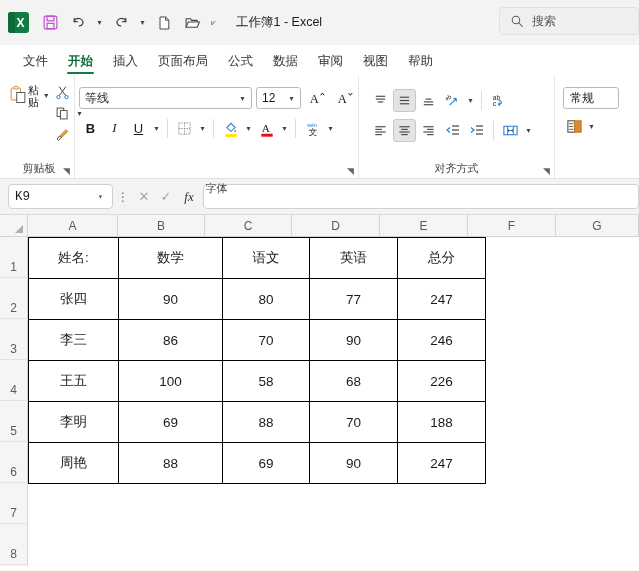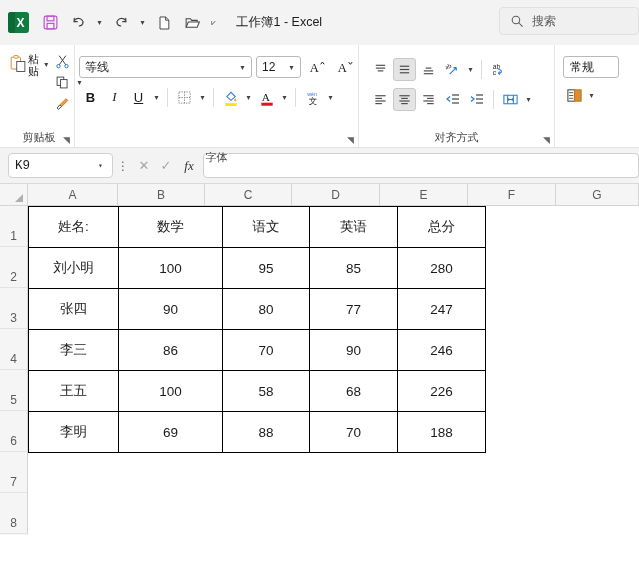--- a/index.html
+++ b/index.html
@@ -237,20 +237,31 @@
 
     <div class="searchbox">
       <svg width="14" height="14" viewBox="0 0 16 16">
         <circle cx="6.8" cy="6.8" r="4.3" fill="none" stroke="#5b5b5b" stroke-width="1.2"></circle>
         <line x1="10" y1="10" x2="14" y2="14.2" stroke="#5b5b5b" stroke-width="1.2" stroke-linecap="round"></line>
       </svg>
       <span class="ph">搜索</span>
     </div>
   </div>
 
+  <div class="tabs">
+    <div class="tab">文件</div>
+    <div class="tab active">开始</div>
+    <div class="tab">插入</div>
+    <div class="tab">页面布局</div>
+    <div class="tab">公式</div>
+    <div class="tab">数据</div>
+    <div class="tab">审阅</div>
+    <div class="tab">视图</div>
+    <div class="tab">帮助</div>
+  </div>
 
   <div class="ribbon">
 
     <div class="rgroup g-clip">
       <div class="rgroup-body">
         <div class="paste-col">
           <svg width="30" height="30" viewBox="0 0 32 32">
             <rect x="5" y="5" width="15" height="19" rx="1.5" fill="#fff" stroke="#e08a33" stroke-width="1.6"></rect>
             <rect x="9.5" y="2.5" width="6.5" height="4" rx="1" fill="#fff" stroke="#e08a33" stroke-width="1.6"></rect>
             <rect x="14" y="12" width="13" height="16" fill="#fff" stroke="#444" stroke-width="1.4"></rect>
@@ -530,27 +541,20 @@
 
       <div class="sheet">
         <table class="datatable">
           <tbody>
               <tr>
             <td style="width:90px;height:41px">姓名:</td>
             <td style="width:104px;height:41px">数学</td>
             <td style="width:87px;height:41px">语文</td>
             <td style="width:88px;height:41px">英语</td>
             <td style="width:88px;height:41px">总分</td>
-          </tr>
-          <tr>
-            <td style="height:41px">刘小明</td>
-            <td style="height:41px">100</td>
-            <td style="height:41px">95</td>
-            <td style="height:41px">85</td>
-            <td style="height:41px">280</td>
           </tr>
           <tr>
             <td style="height:41px">张四</td>
             <td style="height:41px">90</td>
             <td style="height:41px">80</td>
             <td style="height:41px">77</td>
             <td style="height:41px">247</td>
           </tr>
           <tr>
             <td style="height:41px">李三</td>
@@ -566,19 +570,26 @@
             <td style="height:41px">68</td>
             <td style="height:41px">226</td>
           </tr>
           <tr>
             <td style="height:41px">李明</td>
             <td style="height:41px">69</td>
             <td style="height:41px">88</td>
             <td style="height:41px">70</td>
             <td style="height:41px">188</td>
           </tr>
+          <tr>
+            <td style="height:41px">周艳</td>
+            <td style="height:41px">88</td>
+            <td style="height:41px">69</td>
+            <td style="height:41px">90</td>
+            <td style="height:41px">247</td>
+          </tr>
         </tbody>
           </table>
       </div>
     </div>
   </div>
 
 </div>
 
 </body></html>

